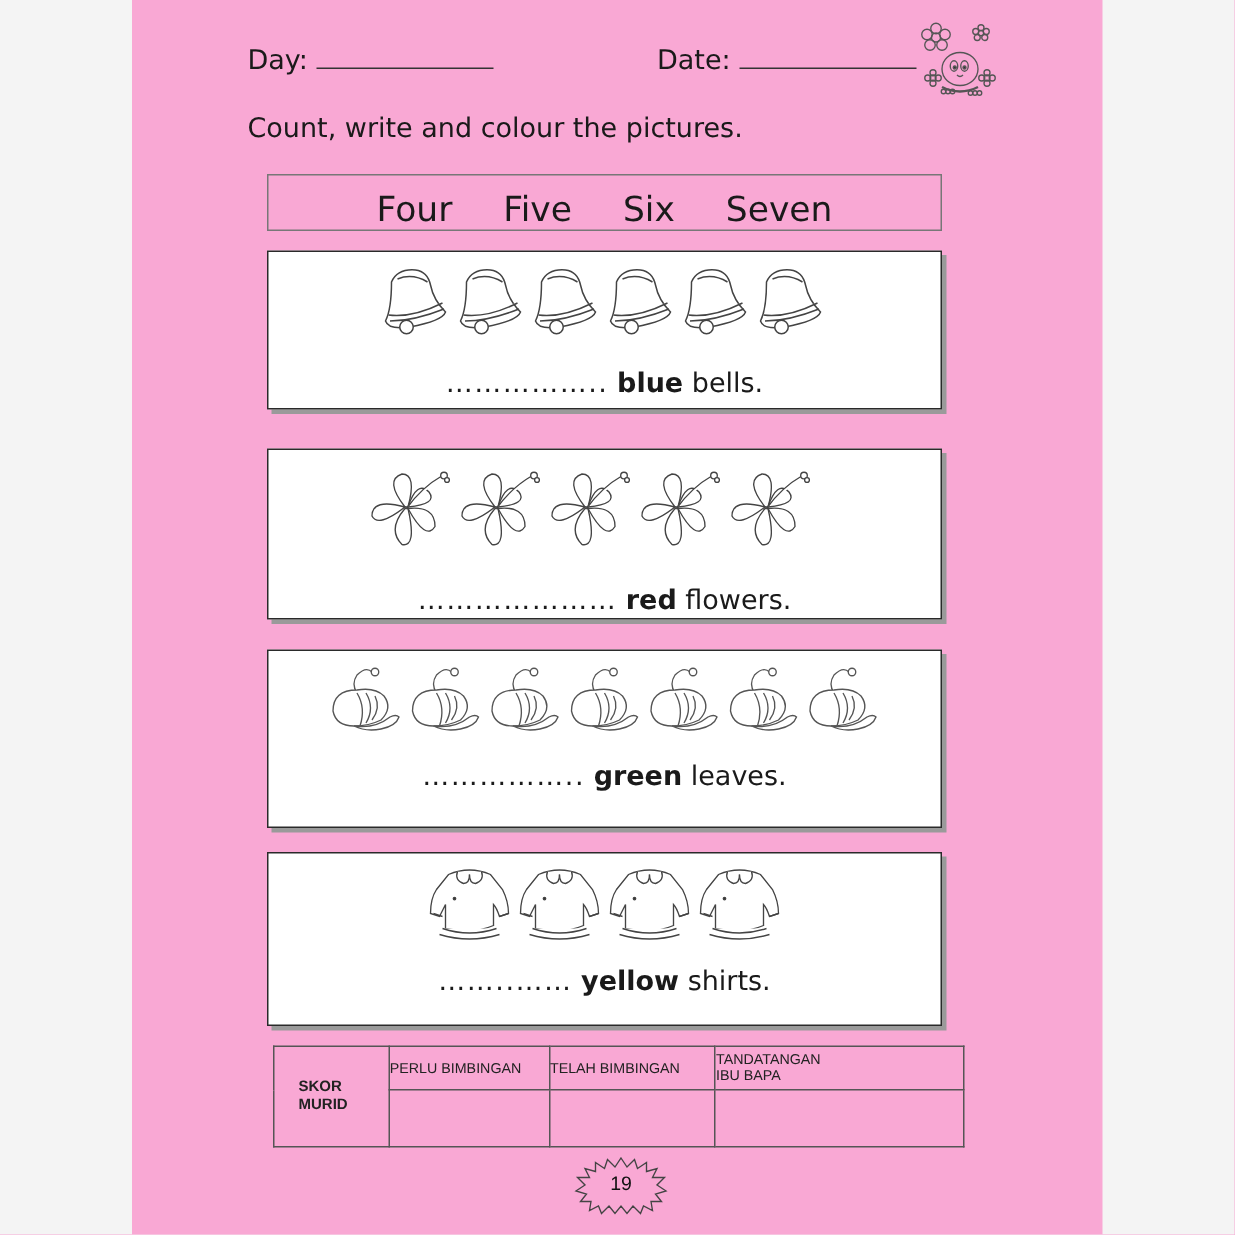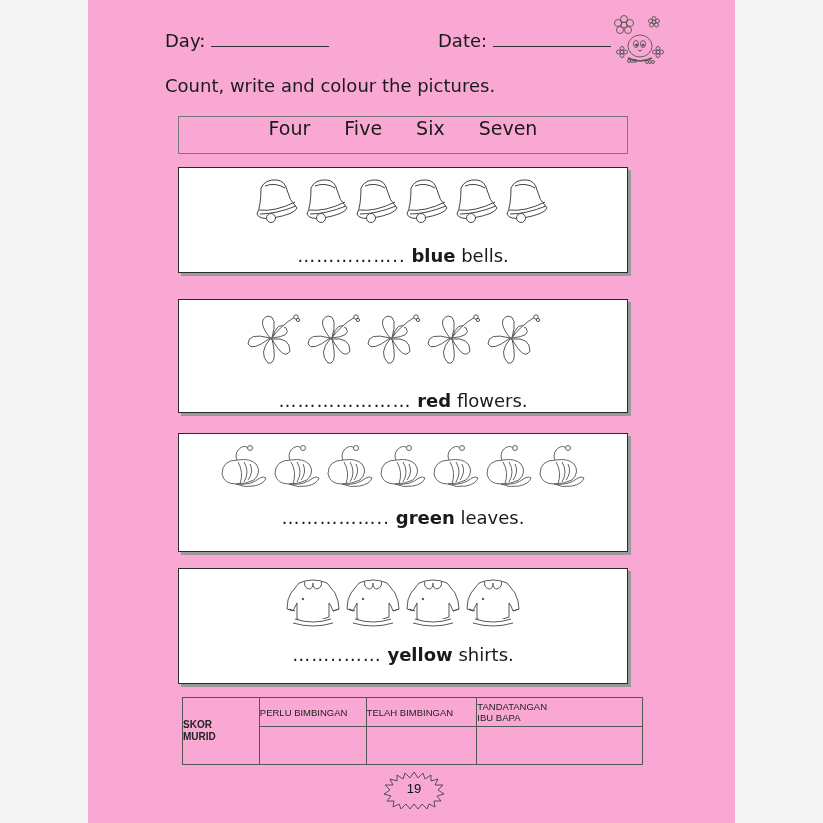--- a/index.html
+++ b/index.html
@@ -11,37 +11,37 @@
     .day-label { left: 77px; }
     .date-label { left: 350px; }
     .blank-line { display: inline-block; border-bottom: 1.3px solid #333; vertical-align: baseline; margin-left: 6px; }
     .day-line { width: 118px; }
     .date-line { width: 118px; }
 
     .mascot { position: absolute; left: 522px; top: 14px; width: 56px; height: 52px; }
 
     .instruction { position: absolute; left: 77px; top: 75px; font-size: 18px; color: #1a1a1a; }
 
-    .word-bank { position: absolute; left: 90px; top: 116px; width: 450px; height: 38px; border: 1px solid #777; display: flex; justify-content: center; align-items: flex-start; gap: 34px; font-size: 19px; color: #1a1a1a; }
+    .word-bank { position: absolute; left: 90px; top: 116px; width: 450px; height: 38px; border: 1px solid #777; display: flex; justify-content: center; align-items: flex-end; gap: 34px; font-size: 23px; color: #1a1a1a; }
     .word-bank span { display: inline-block; }
 
     .task-box { position: absolute; left: 90px; width: 450px; border: 1.5px solid #2a2a2a; box-shadow: 3px 3px 0 #9a9a9a; background: #fff; }
     .task-box .icons { position: absolute; left: 0; right: 0; display: flex; justify-content: center; }
     .task-box .sentence { position: absolute; left: 0; right: 0; text-align: center; font-size: 18px; color: #1a1a1a; }
     .task-box .sentence b { font-weight: bold; }
     .dots { letter-spacing: 1px; }
 
     .box-bells { top: 167px; height: 106px; }
     .box-flowers { top: 299px; height: 114px; }
     .box-leaves { top: 433px; height: 119px; }
     .box-shirts { top: 568px; height: 116px; }
 
     .score-table { position: absolute; left: 94px; top: 697px; width: 461px; height: 68px; border-collapse: collapse; font-family: "Liberation Sans", sans-serif; font-size: 9.5px; color: #222; }
     .score-table td { border: 1px solid #555; text-align: left; vertical-align: middle; padding: 0; }
-    .score-table .skor { width: 77px; font-weight: bold; font-size: 10px; line-height: 12px; }
+    .score-table .skor { width: 77px; font-weight: bold; font-size: 10px; line-height: 12px; padding-left: 16px; }
     .score-table .head { height: 29px; }
     .score-table .c1 { width: 107px; }
     .score-table .c2 { width: 111px; }
     .score-table .c3 { width: 166px; line-height: 11px; }
 
     .page-badge { position: absolute; left: 292px; top: 770px; width: 68px; height: 40px; }
     .page-num { position: absolute; left: 0; right: 0; top: 11px; text-align: center; font-family: "Liberation Sans", sans-serif; font-size: 13px; color: #111; }
   </style>
 </head>
 <body>

